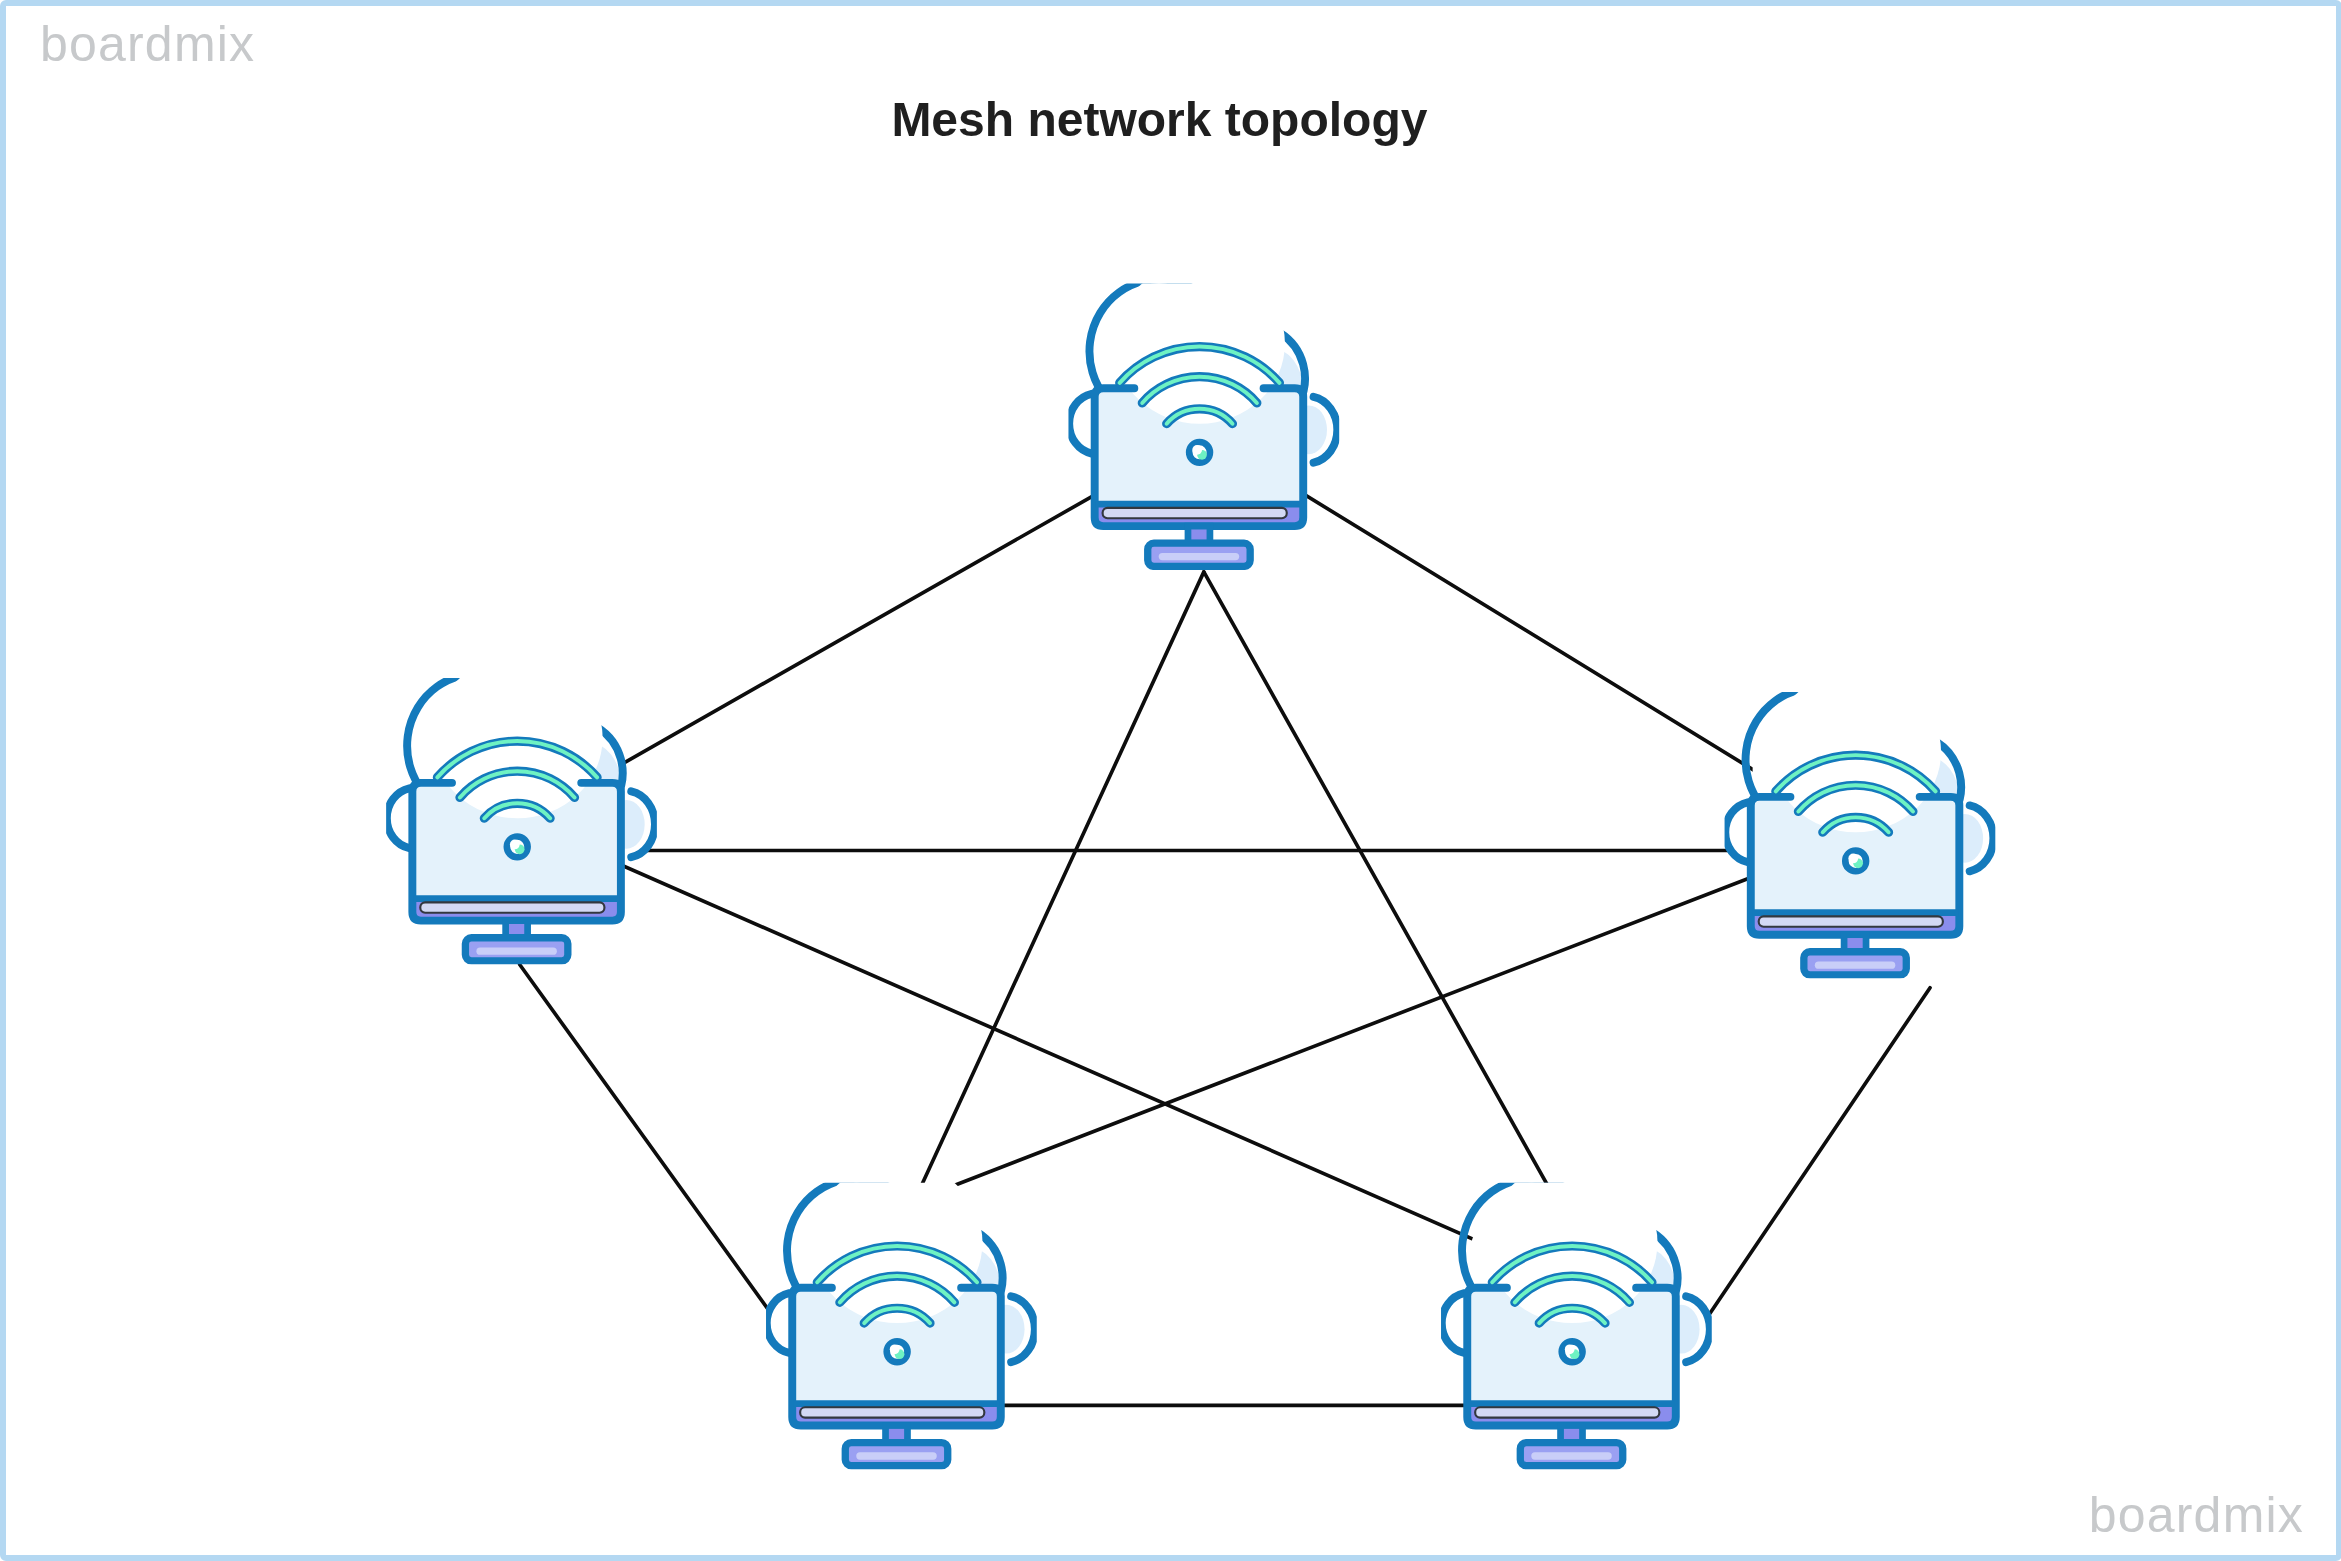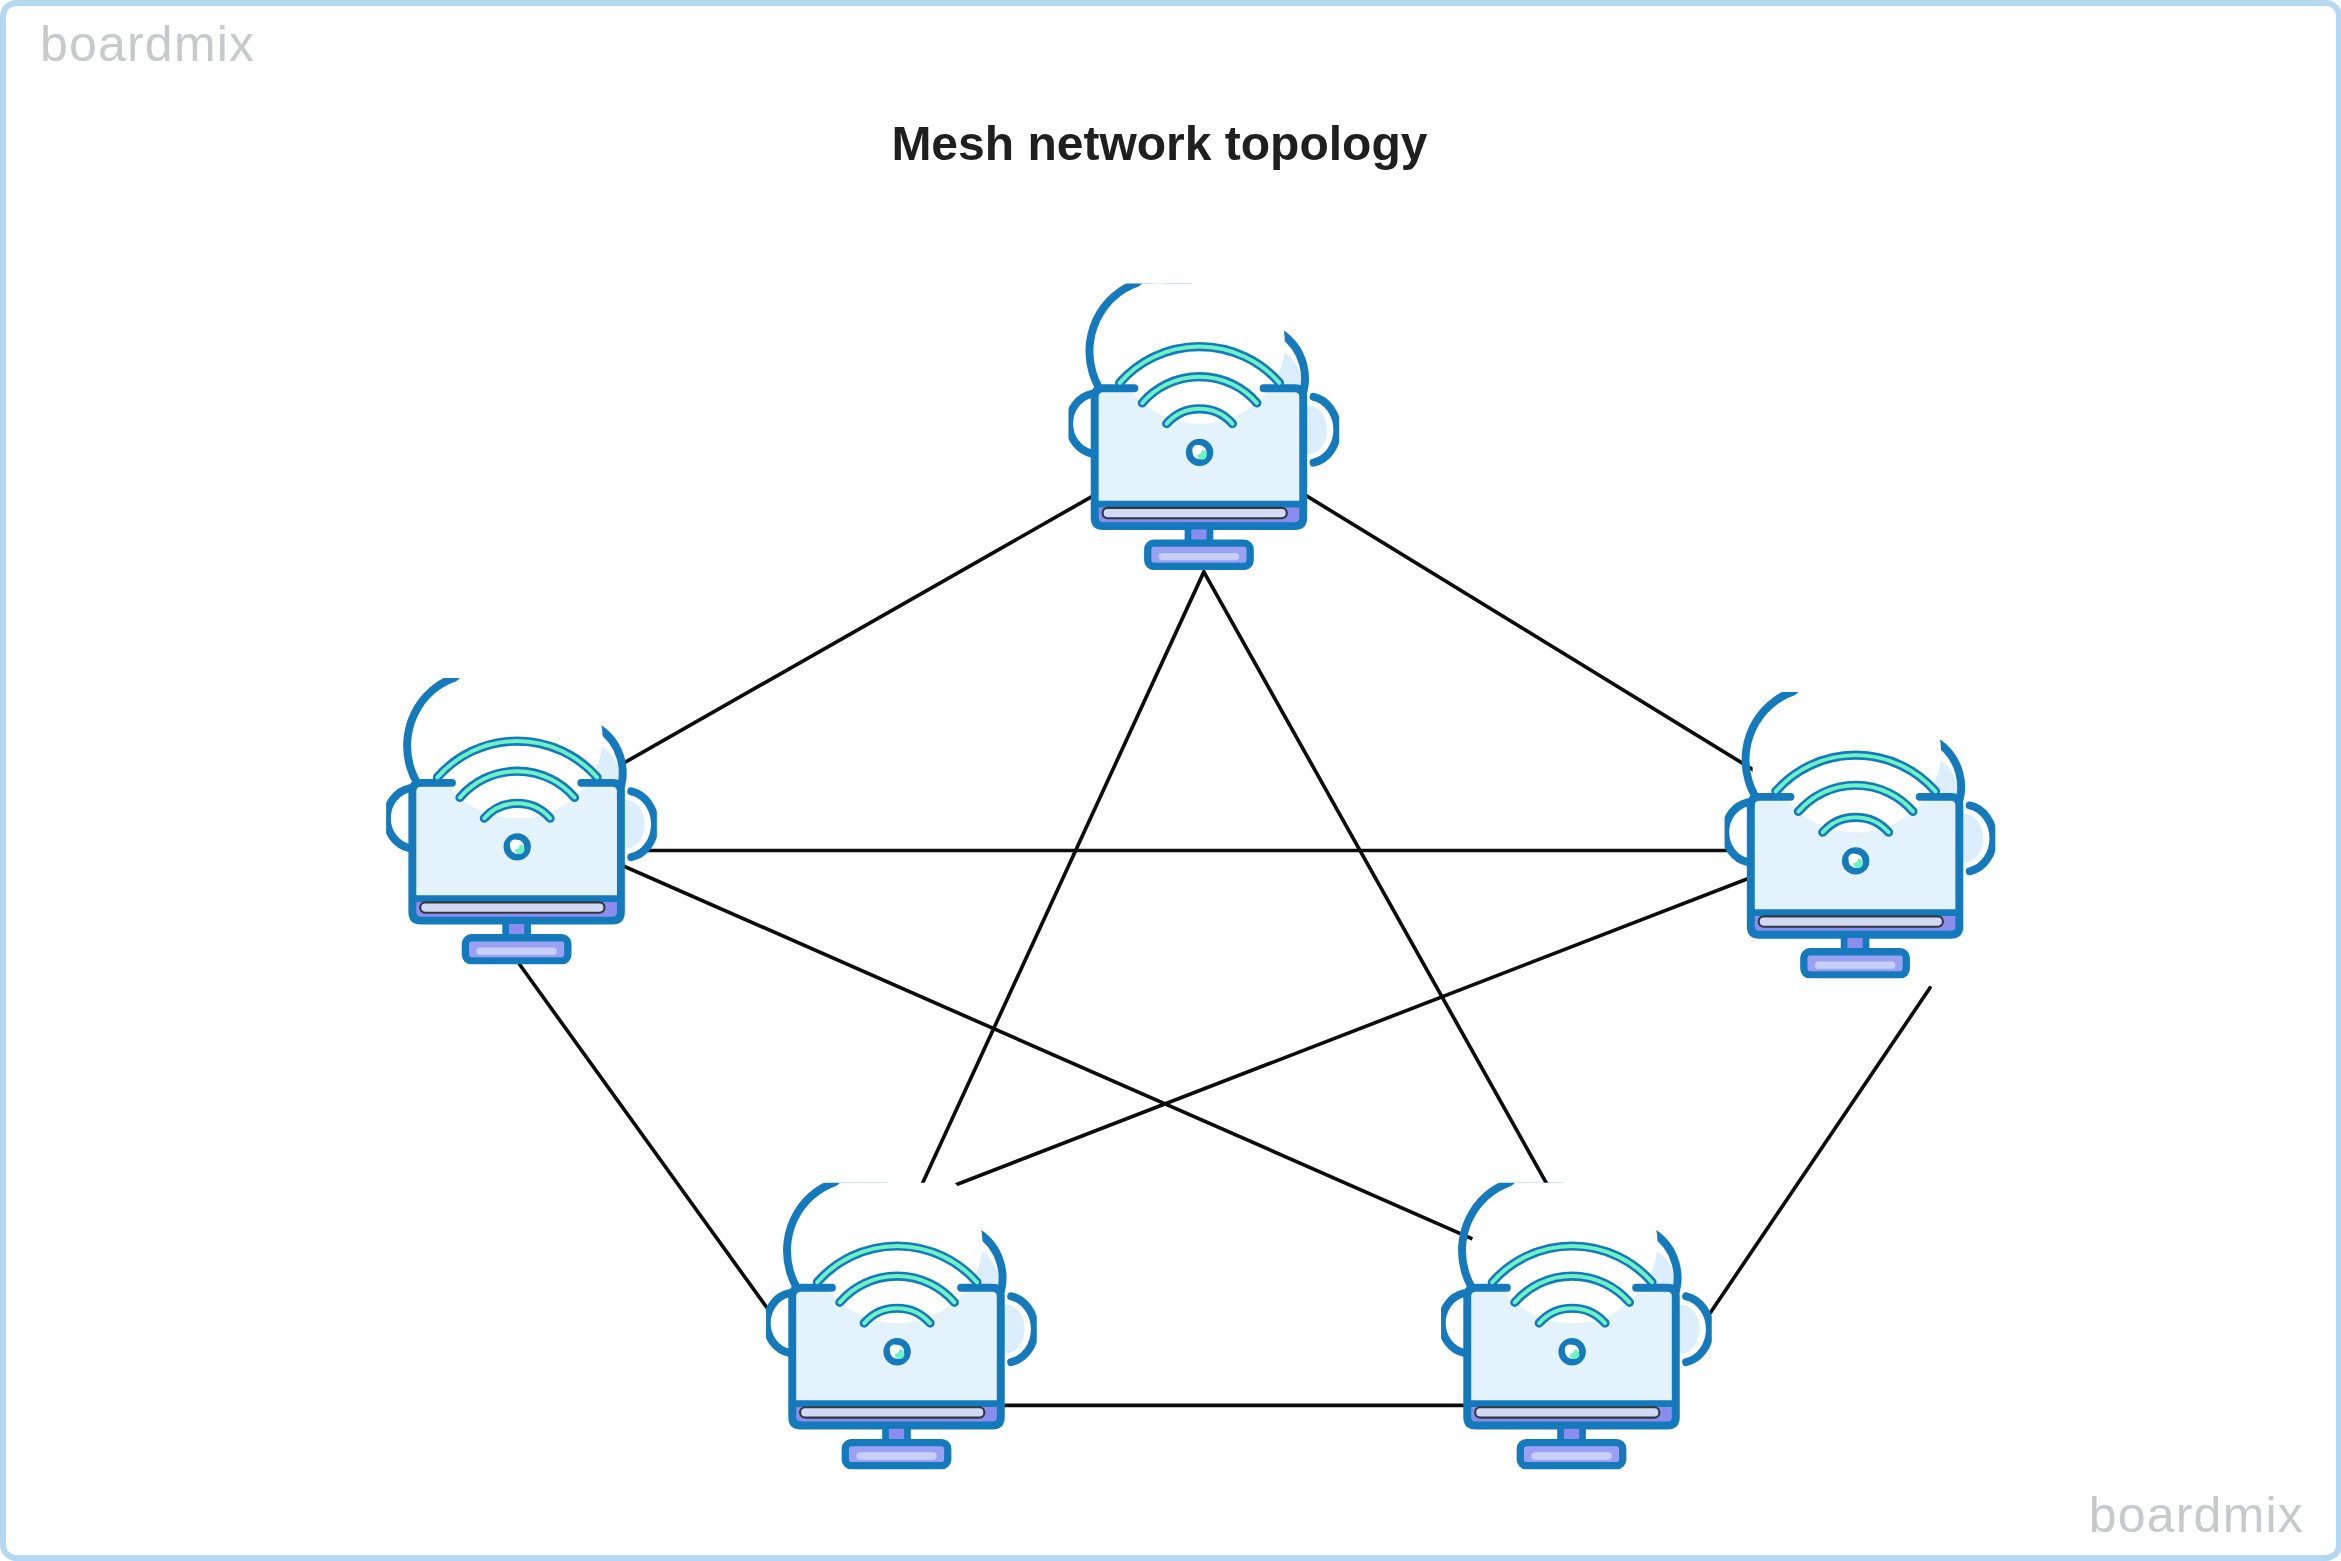--- a/index.html
+++ b/index.html
@@ -8,25 +8,25 @@
     overflow: hidden;
     background: #ffffff;
     font-family: "Liberation Sans", sans-serif;
   }
   .canvas {
     position: absolute; inset: 0;
     width: 2342px; height: 1561px;
     box-sizing: border-box;
     background: var(--bg, #ffffff);
     border: 6.1px solid var(--border, #b4d8f2);
-    border-radius: 16px;
+    border-radius: 6px;
   }
   .title {
     position: absolute;
-    top: 110px;
+    top: 86px;
     left: calc(50% - 11.6px);
     transform: translateX(-50%);
     margin: 0;
     font-size: 48px;
     font-weight: 700;
     letter-spacing: 0px;
     color: var(--title, #1f1f1f);
     white-space: nowrap;
     text-align: center;
   }

